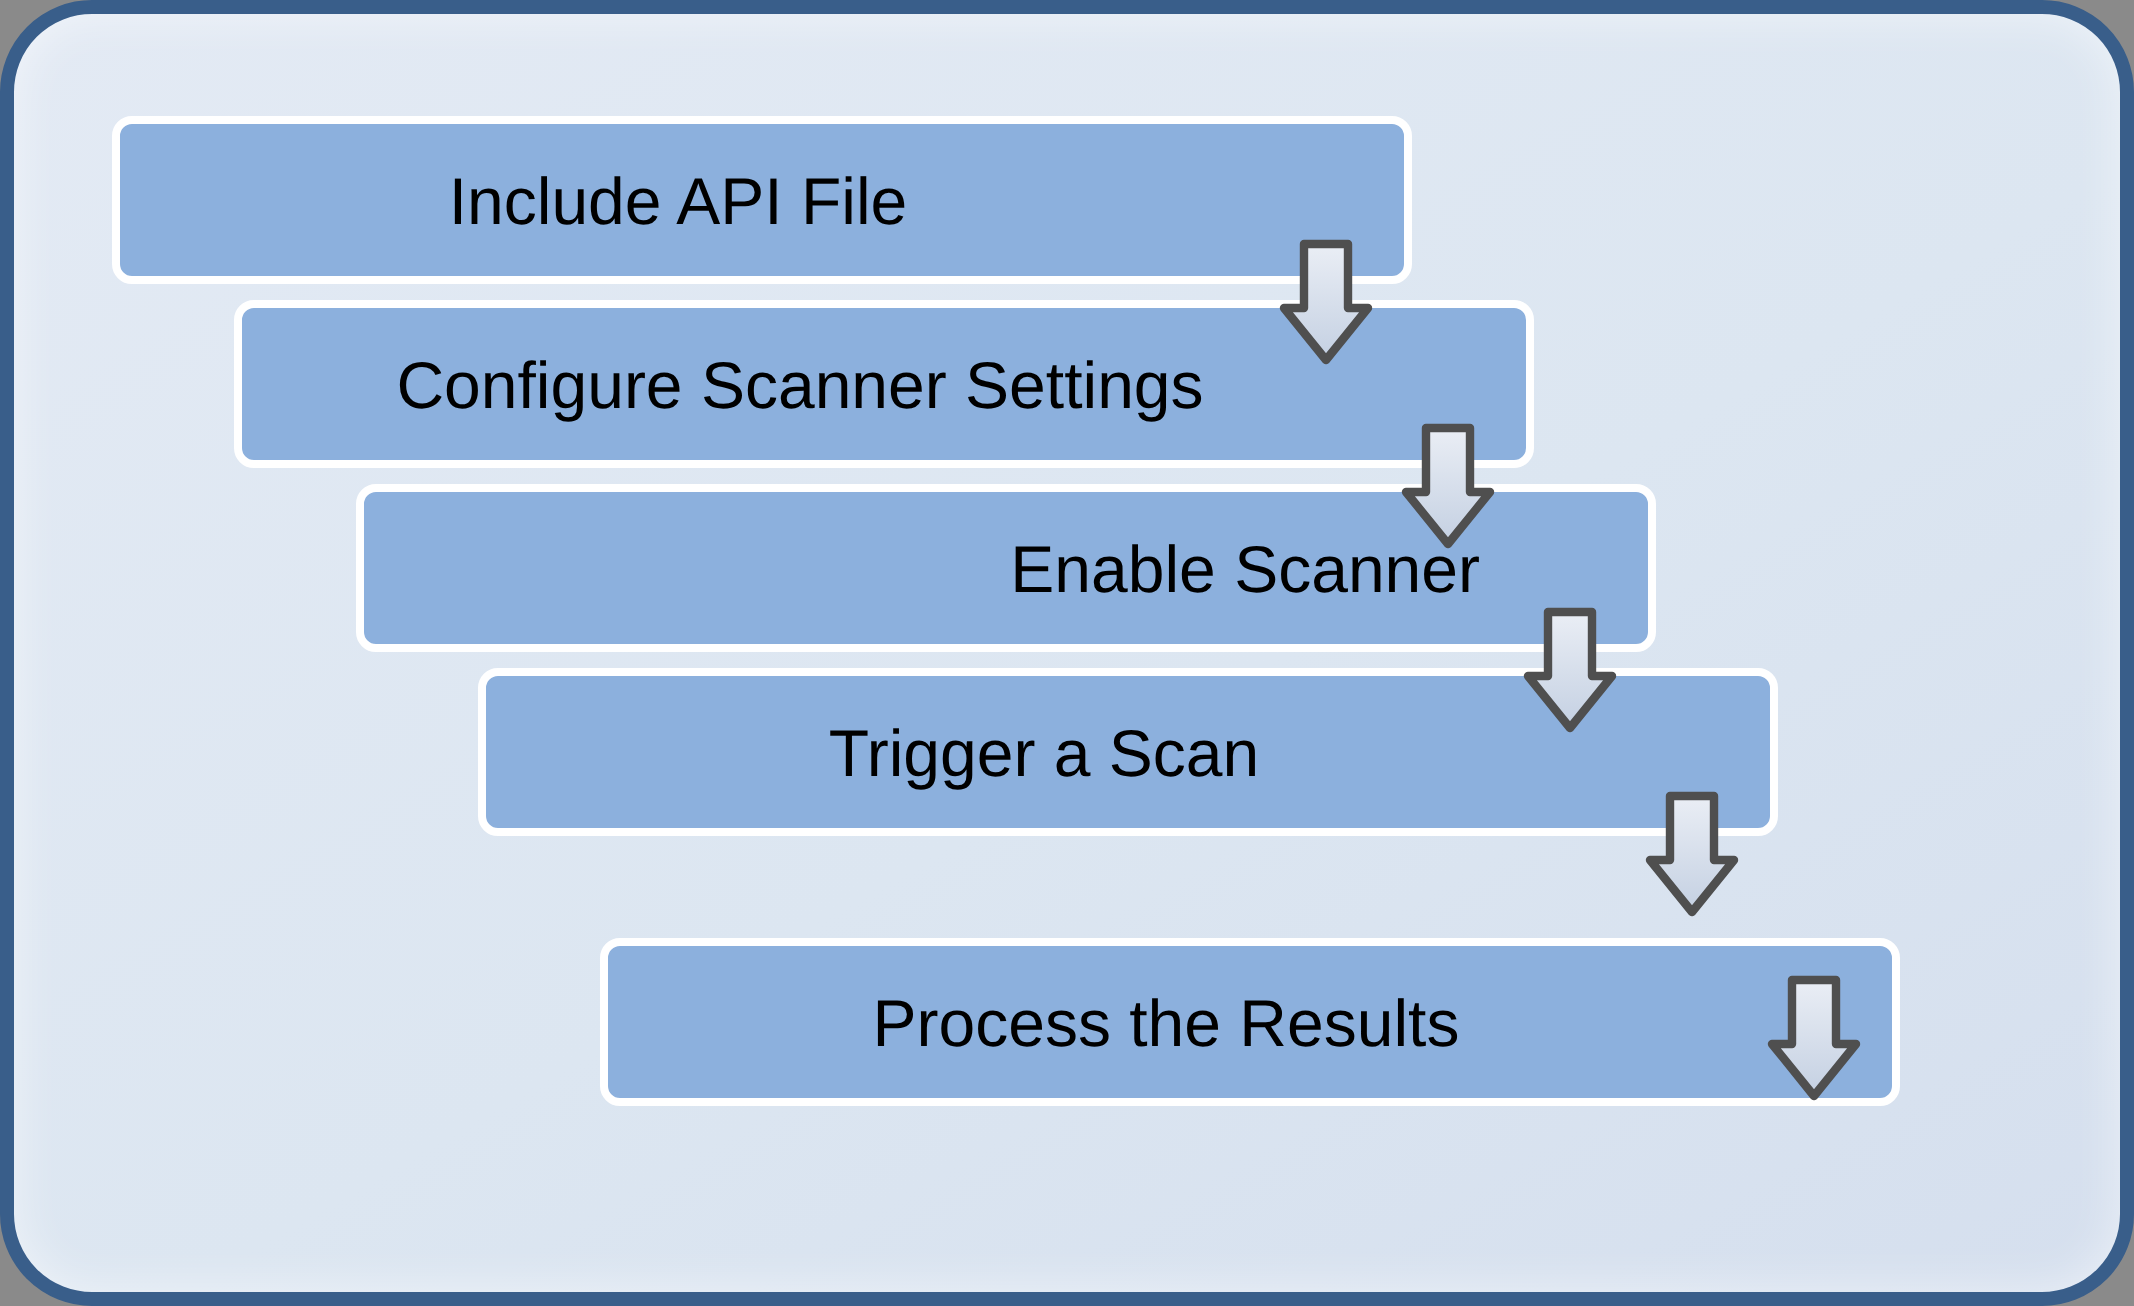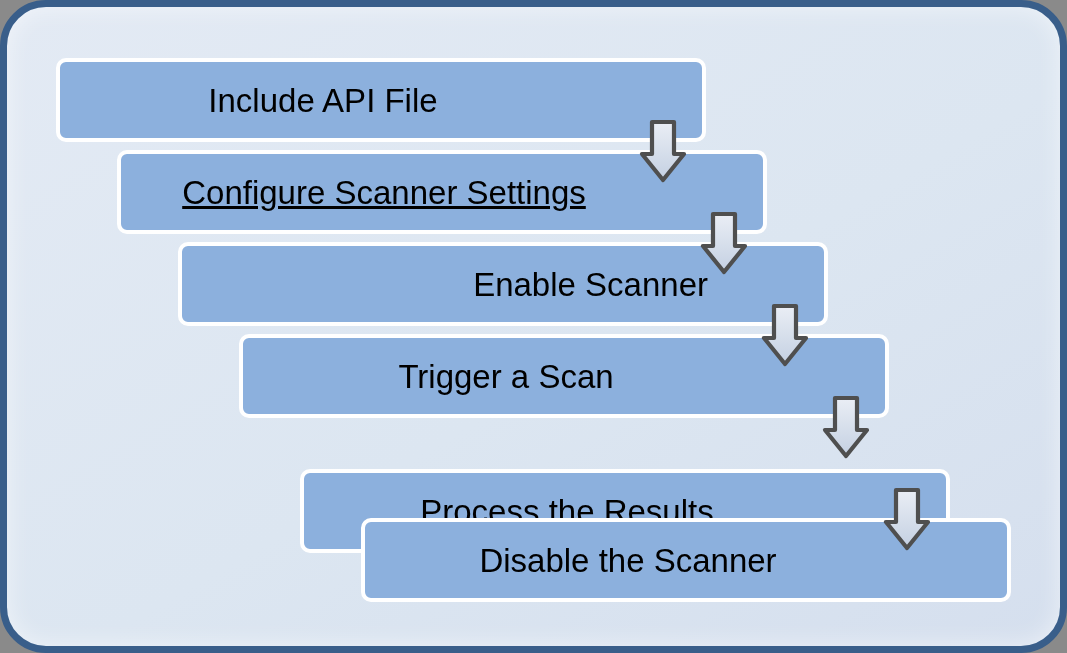--- a/index.html
+++ b/index.html
@@ -30,21 +30,21 @@
     position:absolute;
     box-sizing:border-box;
     width:650px;
     height:84px;
     background: var(--box-fill, #8cb0dd);
     border:4px solid var(--box-border, #ffffff);
     border-radius:10px;
     display:flex;
     align-items:center;
     justify-content:center;
-    padding-right:116px;
+    padding-right:84px;
   }
   .step-label{
     color: var(--text-color, #000000);
     font-size:33px;
     line-height:1;
     white-space:nowrap;
   }
   .arrow-layer{
     position:absolute;
     inset:0;
@@ -62,39 +62,36 @@
 </head>
 <body>
 
 <div class="canvas">
   <div class="frame"></div>
 
   <div class="step" style="left:56px; top:58px;">
     <span class="step-label">Include API File</span>
   </div>
 
-  <div class="step" style="left:117px; top:150px;text-decoration:underline;">
+  <div class="step" style="left:117px; top:150px;">
     <span class="step-label">Configure Scanner Settings</span>
   </div>
 
   <div class="step" style="left:178px; top:242px;justify-content:flex-end;">
     <span class="step-label">Enable Scanner</span>
   </div>
 
   <div class="step" style="left:239px; top:334px;">
     <span class="step-label">Trigger a Scan</span>
   </div>
 
   <div class="step" style="left:300px; top:426px;margin-top:43px;">
     <span class="step-label">Process the Results</span>
   </div>
 
-  <div class="step" style="left:361px; top:518px;">
-    <span class="step-label">Disable the Scanner</span>
-  </div>
 
   <svg class="arrow-layer" width="1067" height="653" viewBox="0 0 1067 653">
     <defs>
       <linearGradient id="arrowGrad" x1="0" y1="0" x2="0" y2="1">
         <stop class="stop1" offset="0"></stop>
         <stop class="stop2" offset="1"></stop>
       </linearGradient>
     </defs>
     <path class="shape" transform="translate(663,122)" d="M -11,0 H 11 V 32 H 21 L 0,58 L -21,32 H -11 Z"></path>
     <path class="shape" transform="translate(724,214)" d="M -11,0 H 11 V 32 H 21 L 0,58 L -21,32 H -11 Z"></path>

